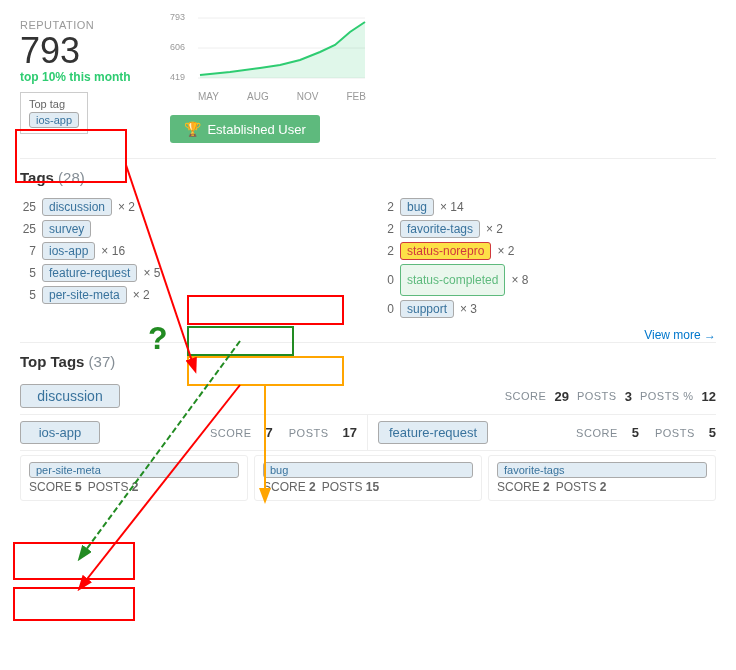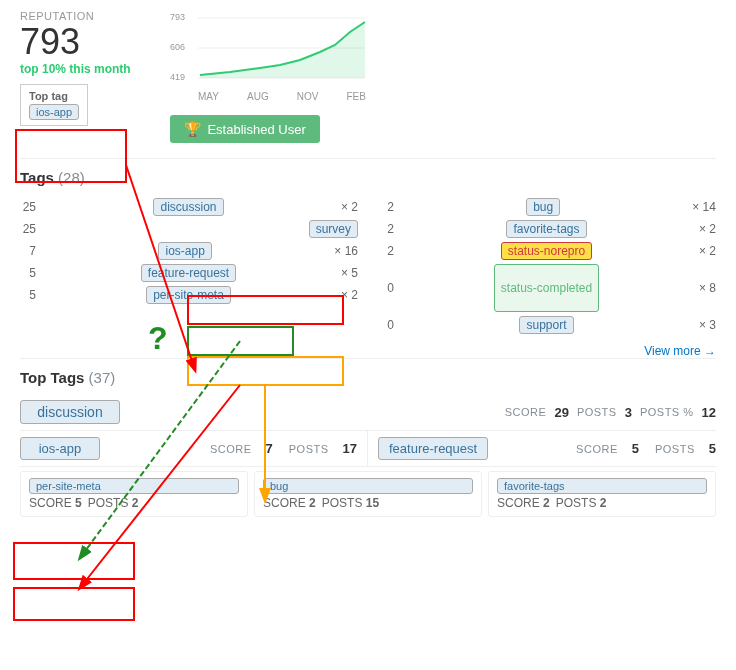--- a/index.html
+++ b/index.html
@@ -19,20 +19,21 @@
       position: relative;
     }
 
     
     .reputation-section {
       display: flex;
       gap: 20px;
       margin-bottom: 10px;
       border-bottom: 1px solid #eee;
       padding-bottom: 15px;
+      align-items: center;
     }
 
     .rep-left {
       min-width: 130px;
     }
 
     .rep-label {
       font-size: 11px;
       color: #999;
       text-transform: uppercase;
@@ -55,21 +56,20 @@
     .top-tag-box {
       border: 1px solid #ccc;
       padding: 5px 8px;
       display: inline-block;
       margin-top: 8px;
     }
 
     .top-tag-label {
       font-size: 11px;
       color: #666;
-      font-weight: bold;
     }
 
     .tag-pill {
       display: inline-block;
       border: 1px solid #aaa;
       border-radius: 3px;
       padding: 1px 6px;
       font-size: 11px;
       color: #39739d;
       background: #e1ecf4;
@@ -125,21 +125,20 @@
       display: grid;
       grid-template-columns: 1fr 1fr;
       gap: 4px 20px;
     }
 
     .tag-row {
       display: flex;
       align-items: center;
       gap: 6px;
       padding: 2px 0;
-      justify-content: space-between;
     }
 
     .tag-score {
       min-width: 16px;
       text-align: right;
       color: #666;
       font-size: 12px;
     }
 
     .tag-pill-sm {
@@ -159,21 +158,21 @@
       padding: 1px 6px;
       font-size: 12px;
       color: #d0393e;
       background: #fde047;
     }
 
     .tag-pill-green {
       display: inline-block;
       border: 1px solid #5eba7d;
       border-radius: 3px;
-      padding: 16px 6px;
+      padding: 8px 6px;
       font-size: 12px;
       color: #5eba7d;
       background: #eaf7ed;
     }
 
     .tag-mult {
       font-size: 12px;
       color: #666;
     }
 

